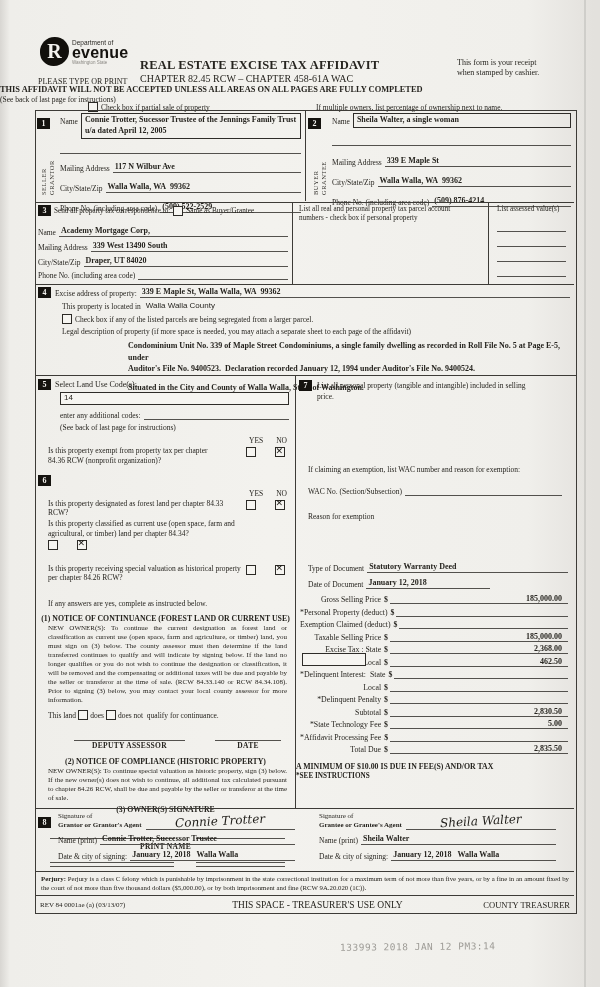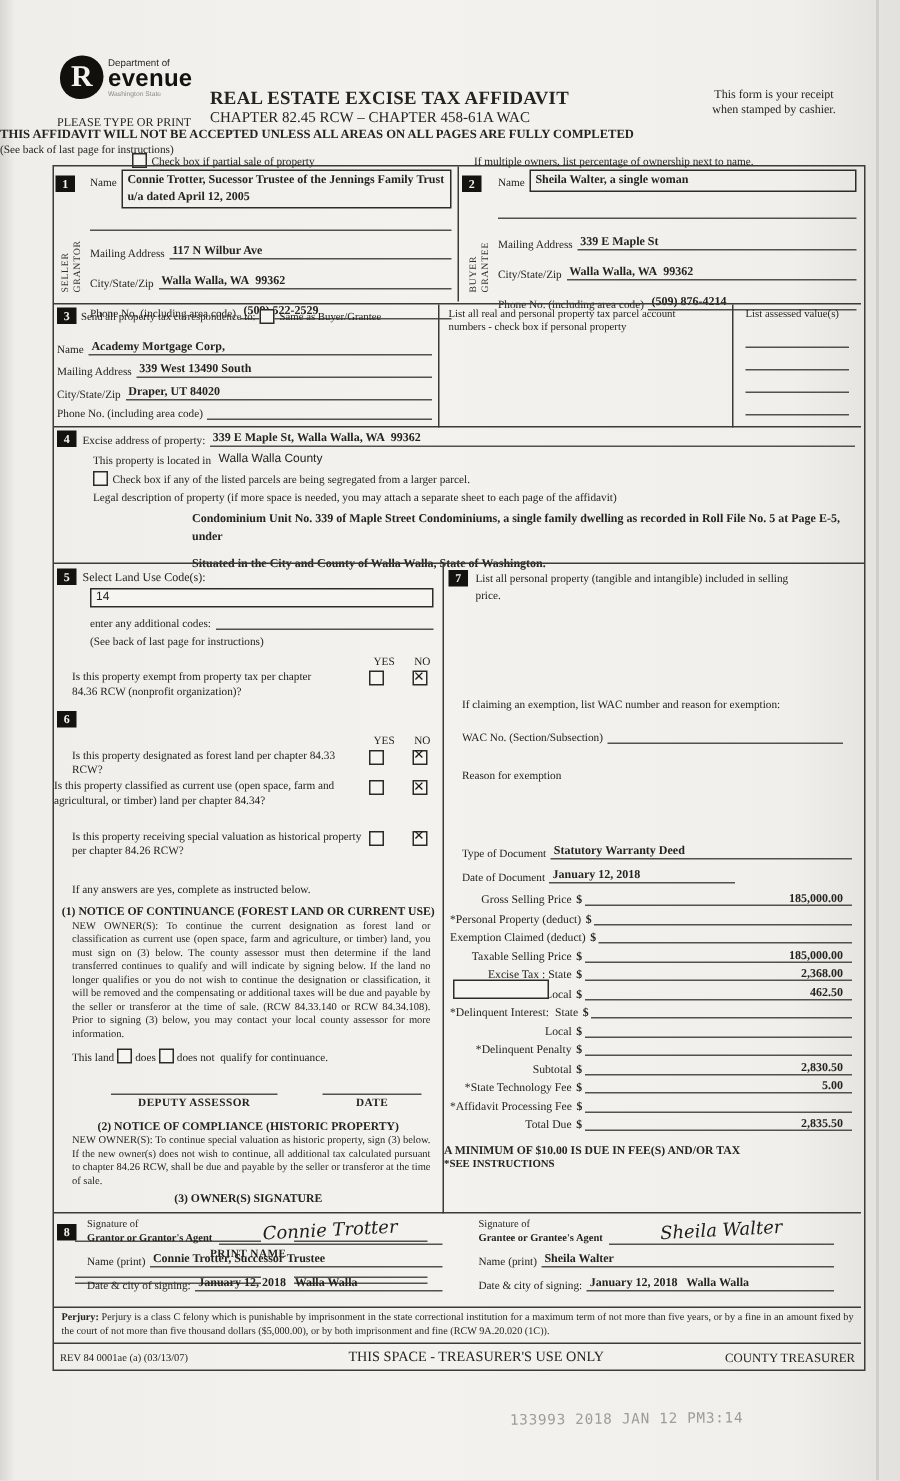--- a/index.html
+++ b/index.html
@@ -56,21 +56,21 @@
       </div>
     <div style="padding-top:2px;">
       <div class="logo-dept">Department of</div>
       <div class="logo-brand">evenue</div>
       <div class="logo-sub ctr">Washington State</div>
     </div>
   </div>
   <div class="abs lbl" style="left:38px;top:77px;font-size:8px;">PLEASE TYPE OR PRINT</div>
   <div class="abs ctr b" style="left:140px;top:58px;width:320px;font-size:12.5px;letter-spacing:.2px;">REAL ESTATE EXCISE TAX AFFIDAVIT</div>
   <div class="abs ctr" style="left:140px;top:73px;width:320px;font-size:10px;">CHAPTER 82.45 RCW – CHAPTER 458-61A WAC</div>
-  <div class="abs" style="left:457px;top:58px;width:118px;font-size:8px;line-height:1.25;text-align:center;">
+  <div class="abs" style="left:457px;top:58px;width:118px;font-size:8px;line-height:1.25;">
     <div>This form is your receipt</div>
     <div>when stamped by cashier.</div>
   </div>
   <div class="abs ctr b" style="left:0;top:85px;width:600px;font-size:8.4px;">THIS AFFIDAVIT WILL NOT BE ACCEPTED UNLESS ALL AREAS ON ALL PAGES ARE FULLY COMPLETED</div>
   <div class="abs ctr" style="left:0;top:95px;width:600px;font-size:7.5px;">(See back of last page for instructions)</div>
   <div class="abs" style="left:88px;top:102px;display:flex;align-items:center;gap:3px;">
     <span class="cb"></span>
     <span class="lbl">Check box if partial sale of property</span>
   </div>
   <div class="abs lbl" style="left:316px;top:103px;">If multiple owners, list percentage of ownership next to name.</div>
@@ -186,20 +186,21 @@
       <span class="lblx">This property is located in</span>
       <span class="fval sans" style="flex:0 0 auto;width:110px;border-bottom:none;">Walla Walla County</span>
     </div>
     <div style="display:flex;align-items:center;gap:3px;margin:3px 0 0 26px;">
       <span class="cb"></span>
       <span class="lbl">Check box if any of the listed parcels are being segregated from a larger parcel.</span>
     </div>
     <div class="lbl" style="margin:3px 0 0 26px;">Legal description of property (if more space is needed, you may attach a separate sheet to each page of the affidavit)</div>
     <div class="b" style="margin:4px 8px 0 92px;font-size:8px;line-height:1.45;">
       <div>Condominium Unit No. 339 of Maple Street Condominiums, a single family dwelling as recorded in Roll File No. 5 at Page E-5, under</div>
+      <div>Auditor's File No. 9400523.&nbsp; Declaration recorded January 12, 1994 under Auditor's File No. 9400524.</div>
     </div>
     <div class="b" style="margin:8px 0 0 92px;font-size:8px;">Situated in the City and County of Walla Walla, State of Washington.</div>
   </div>
 
   <div class="abs" style="left:36px;top:375px;width:259px;height:433px;border-top:1px solid #3d3b37;">
     <div style="display:flex;align-items:center;gap:4px;margin:3px 0 0 2px;">
       <span class="numbox">5</span>
       <span class="lbl" style="font-size:8px;">Select Land Use Code(s):</span>
     </div>
     <div style="margin:2px 6px 0 24px;border:1.2px solid #2e2c28;height:11px;font-family:'Liberation Sans',sans-serif;font-size:8px;padding:0 3px;background:#f6f5f1;">14</div>
@@ -227,21 +228,21 @@
       <span>YES</span>
         <span>NO</span>
     </div>
     <div class="q-row" style="margin:1px 0 0 12px;">
       <div class="q-text">Is this property designated as forest land per chapter 84.33 RCW?</div>
       <div class="q-boxes">
         <span class="cb"></span>
         <span class="cb checked"></span>
       </div>
     </div>
-    <div class="q-row" style="margin:1px 0 0 0;">
+    <div class="q-row" style="margin:1px 0 0 12px;flex-direction:column;">
       <div class="q-text">
         <div>Is this property classified as current use (open space, farm and</div>
         <div>agricultural, or timber) land per chapter 84.34?</div>
       </div>
       <div class="q-boxes">
         <span class="cb"></span>
         <span class="cb checked"></span>
       </div>
     </div>
     <div class="q-row" style="margin:14px 0 0 12px;">

